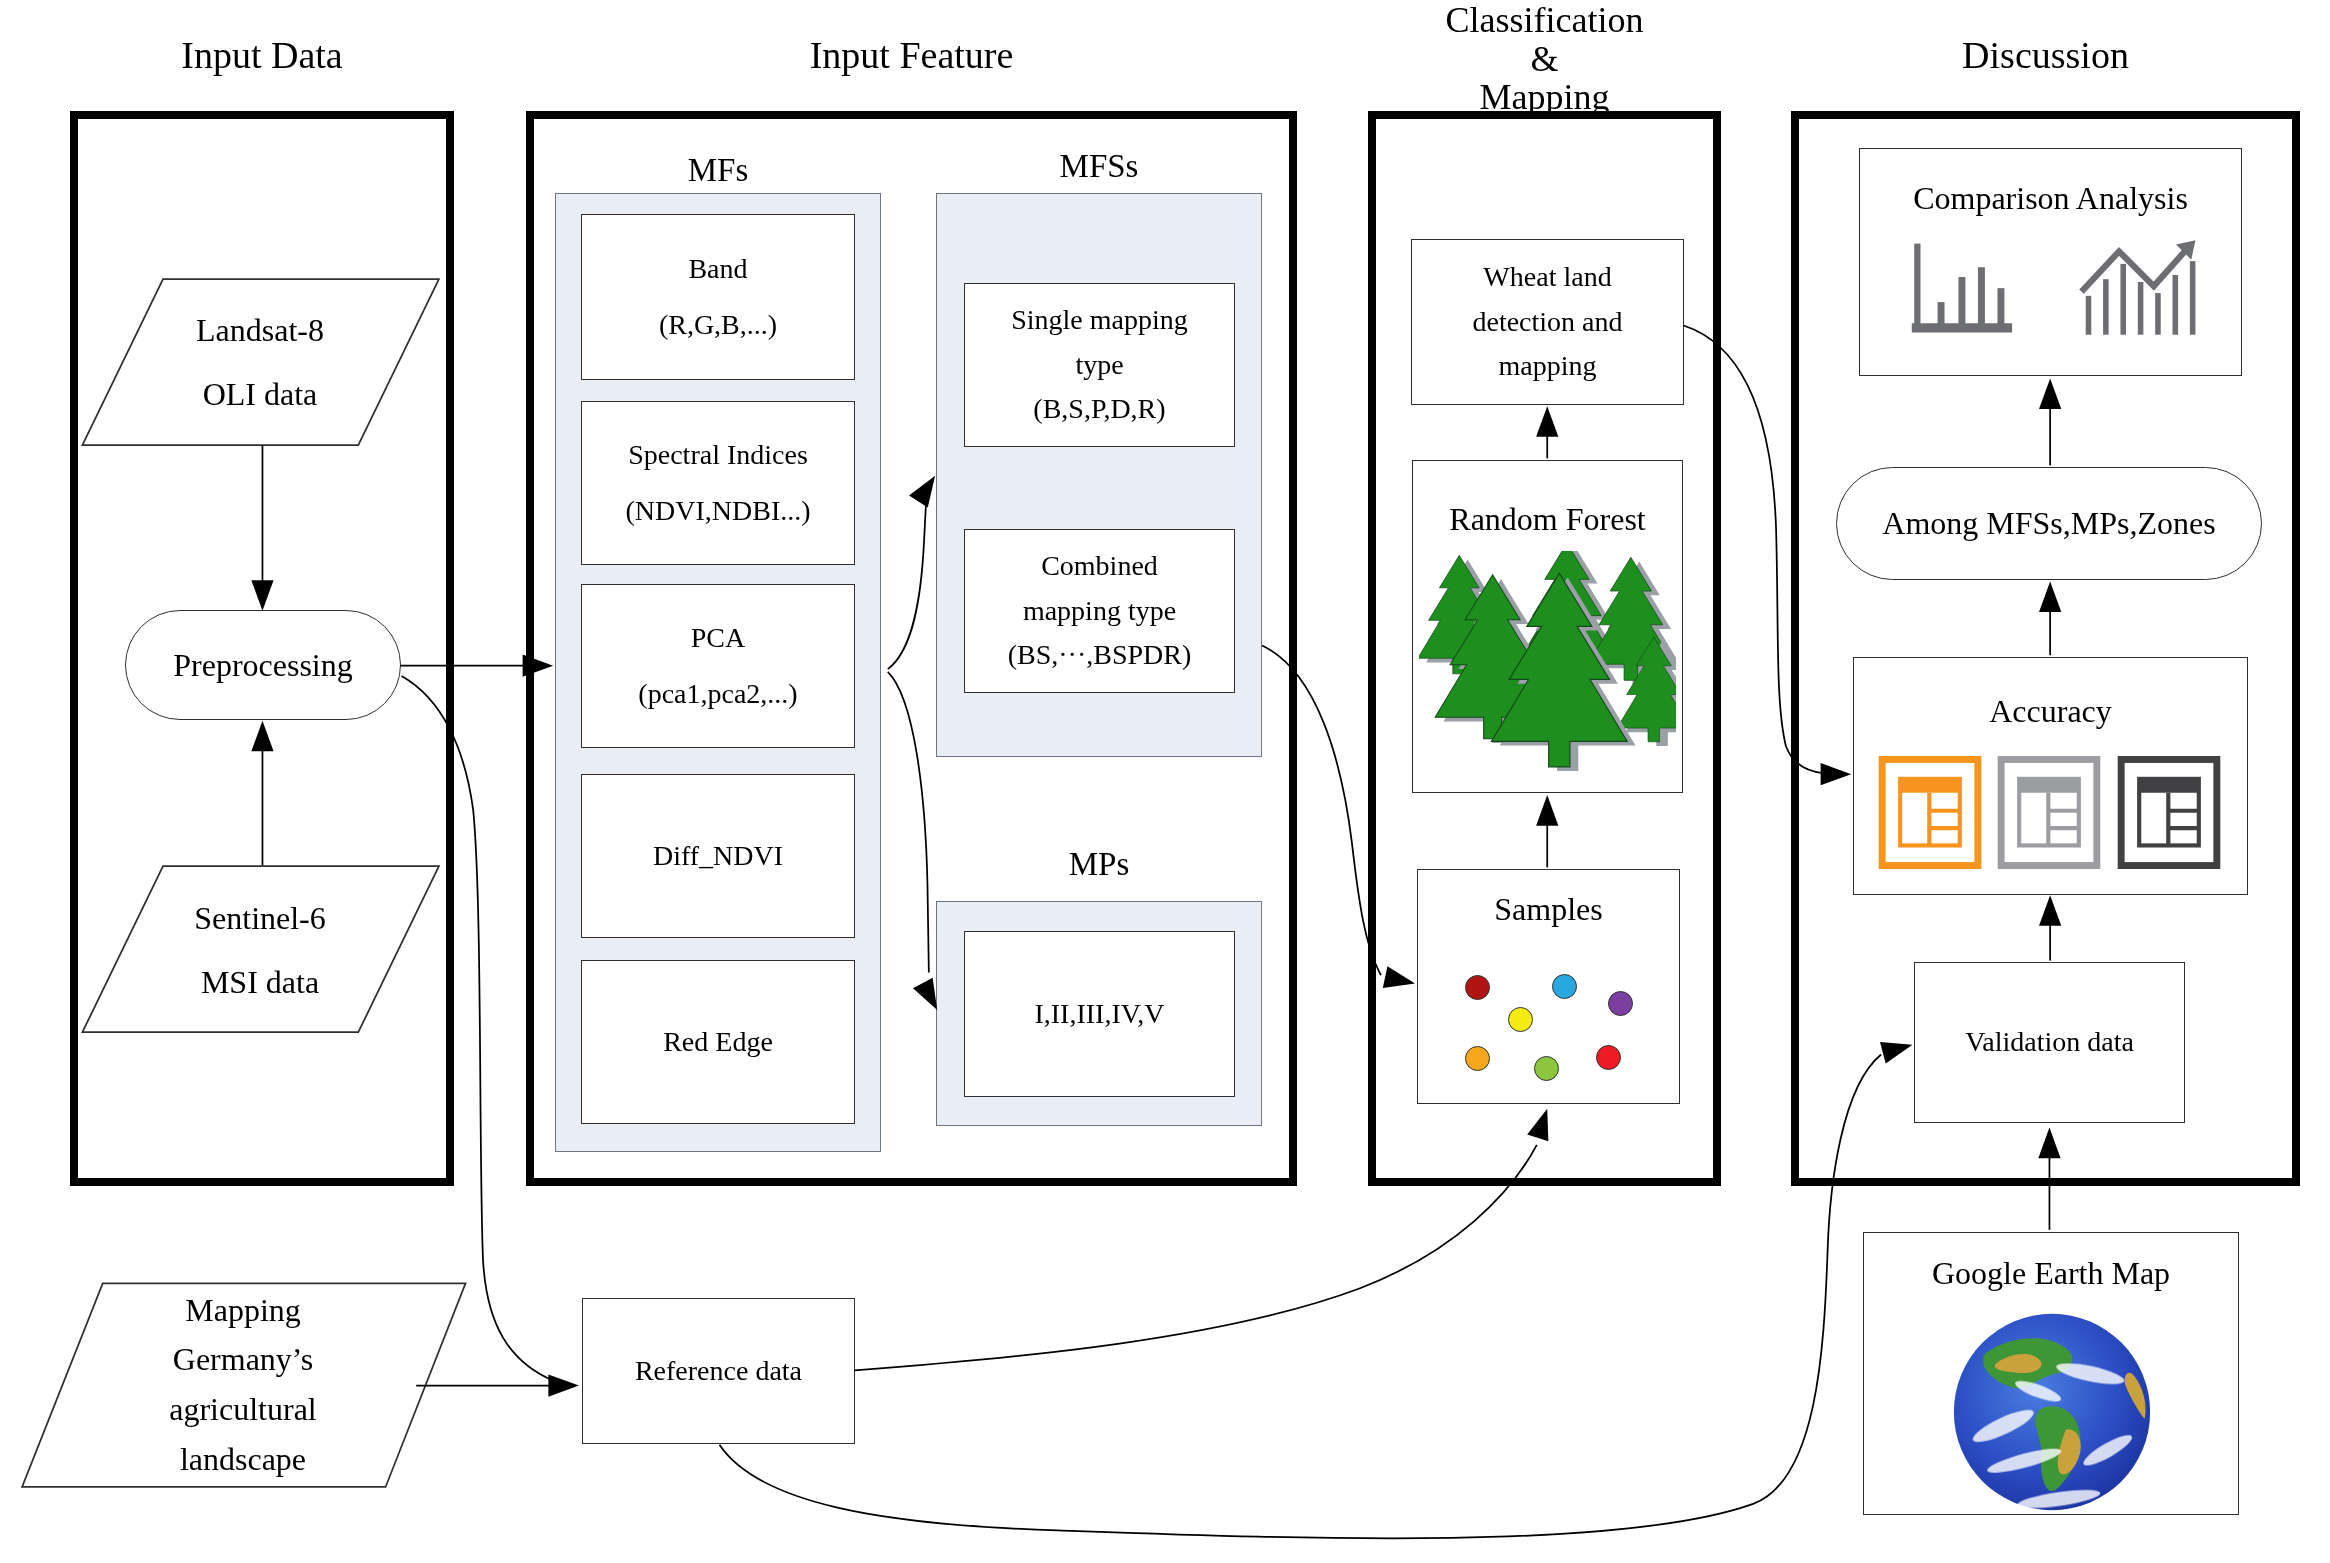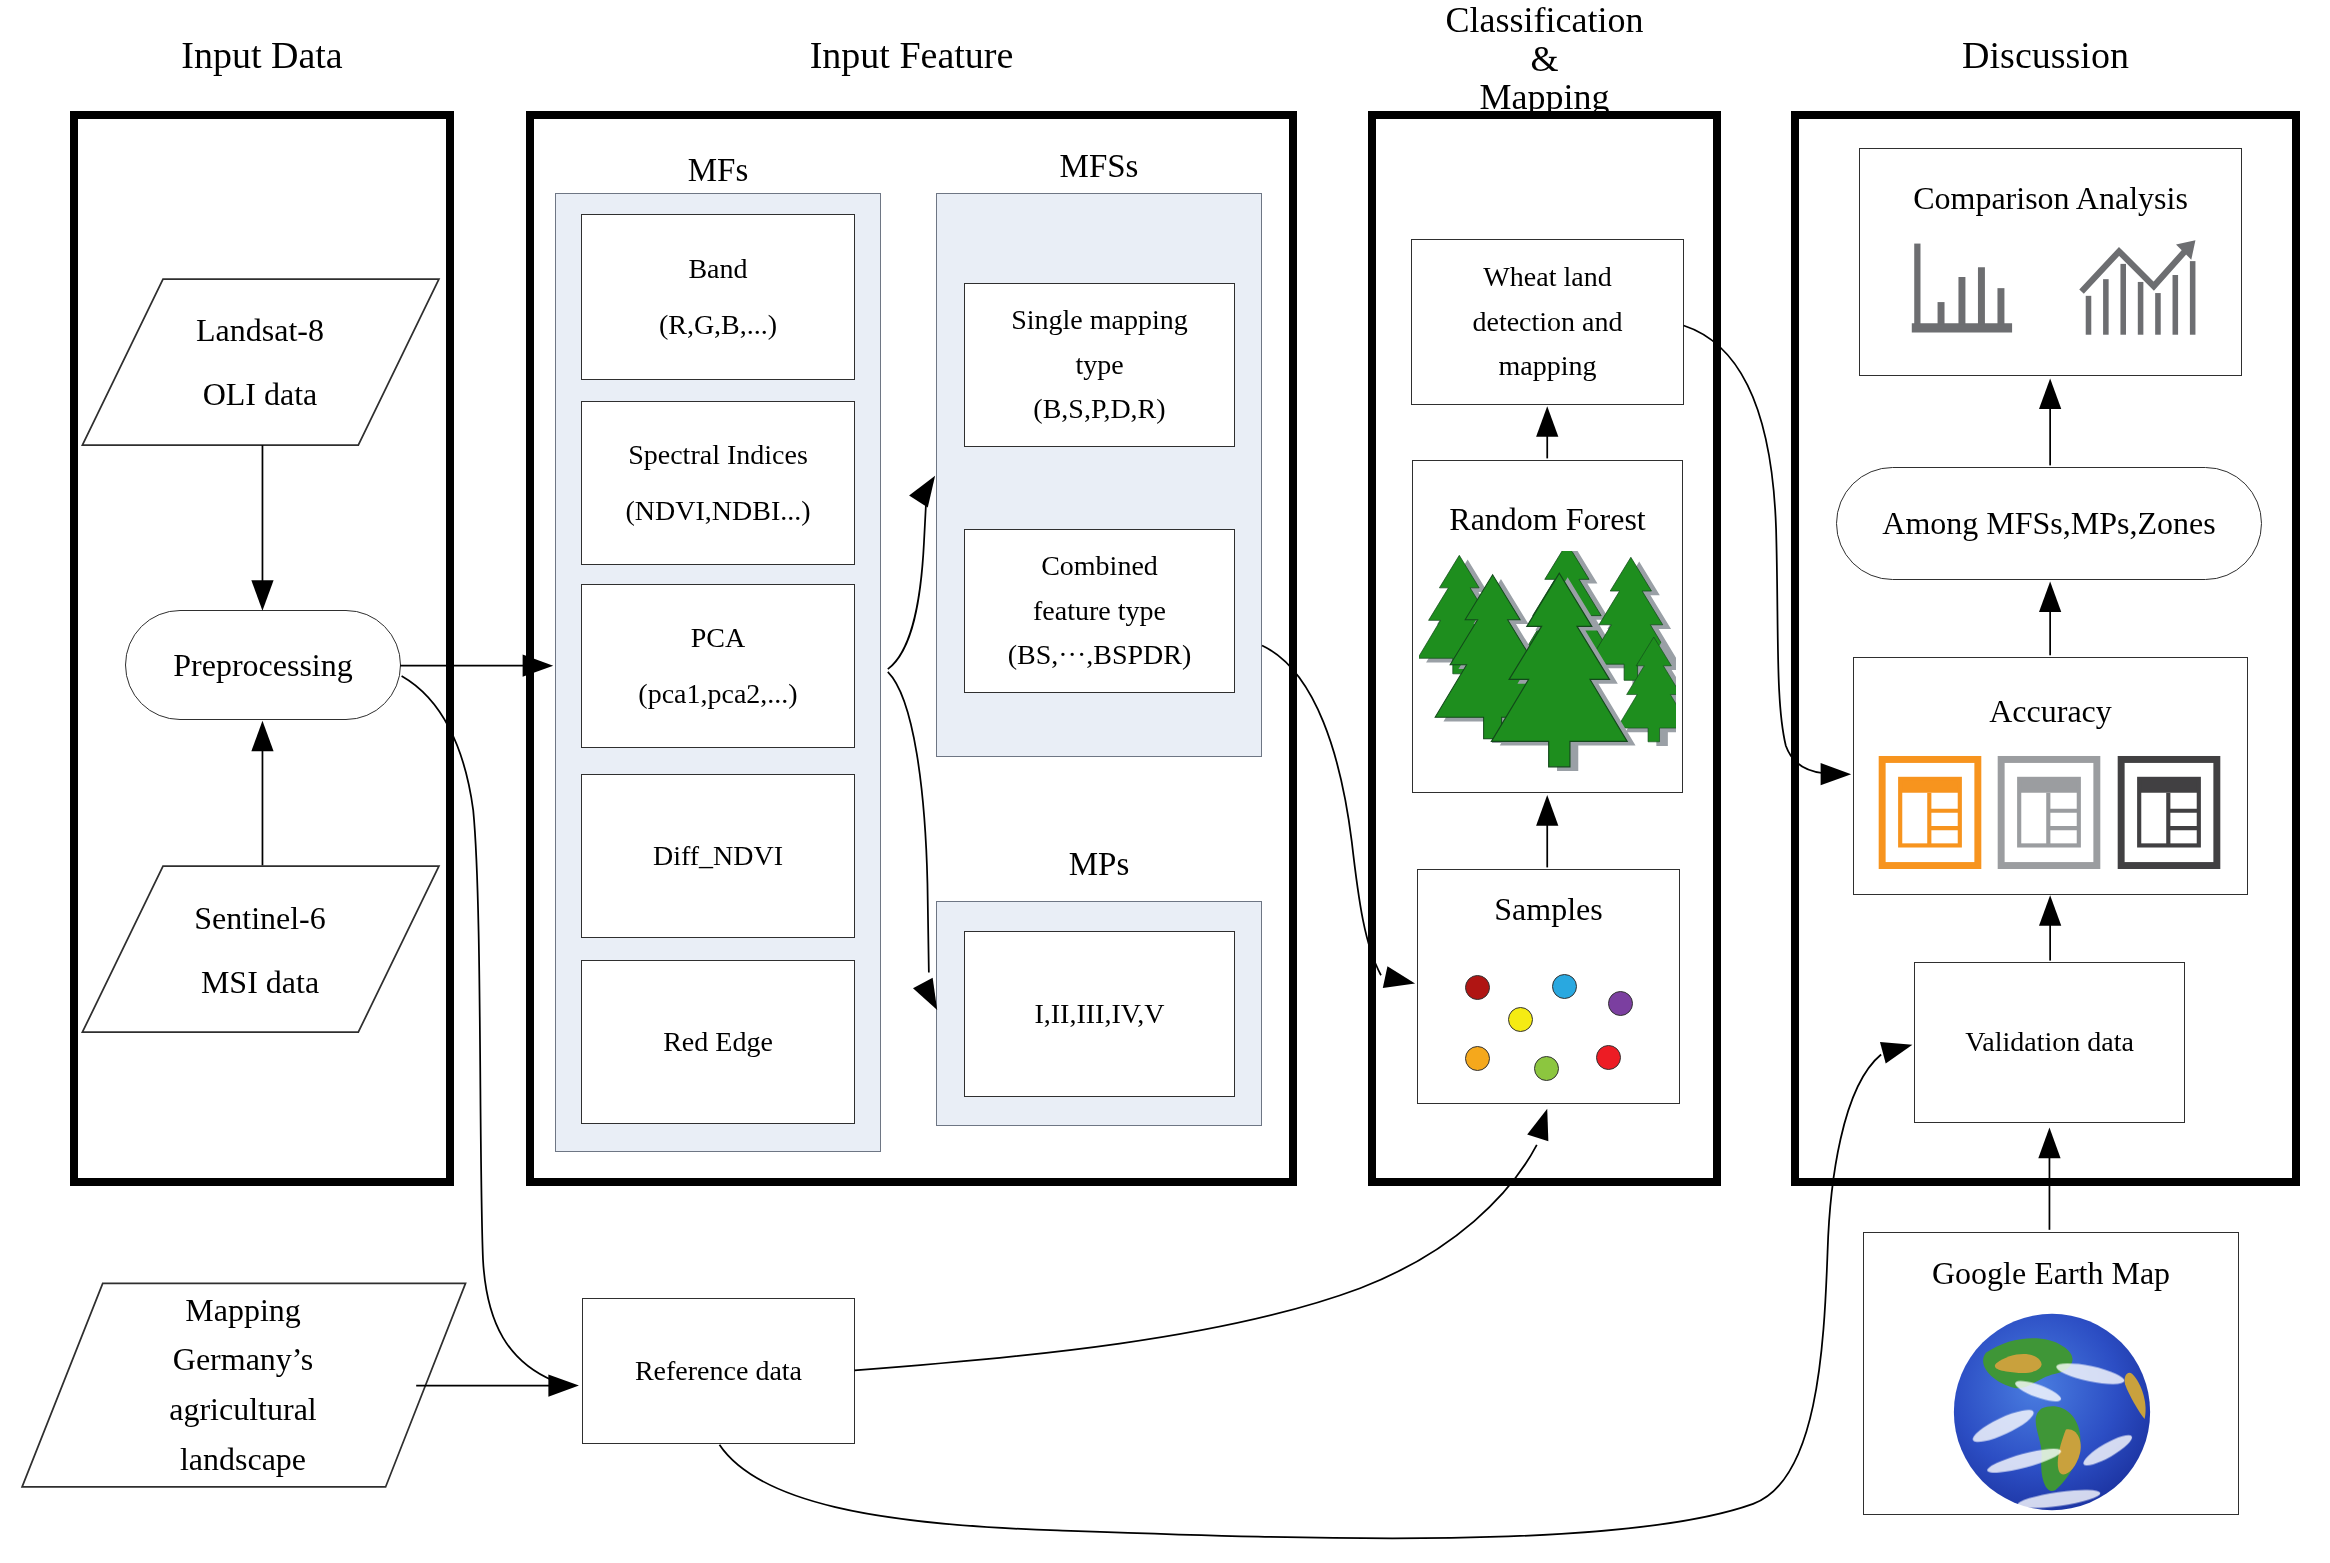--- a/index.html
+++ b/index.html
@@ -77,21 +77,21 @@
 (pca1,pca2,...)</div>
   <div class="abs node" style="left:581px;top:774px;width:274px;height:164px;">Diff_NDVI</div>
   <div class="abs node" style="left:581px;top:960px;width:274px;height:164px;">Red Edge</div>
 
   <div class="abs sub-label" style="left:936px;top:148px;width:326px;">MFSs</div>
   <div class="abs container" style="left:936px;top:193px;width:326px;height:564px;"></div>
   <div class="abs node" style="left:964px;top:283px;width:271px;height:164px;">Single mapping
 type
 (B,S,P,D,R)</div>
   <div class="abs node" style="left:964px;top:529px;width:271px;height:164px;">Combined
-feature type
+mapping type
 (BS,···,BSPDR)</div>
 
   <div class="abs sub-label" style="left:936px;top:846px;width:326px;">MPs</div>
   <div class="abs container" style="left:936px;top:901px;width:326px;height:225px;"></div>
   <div class="abs node" style="left:964px;top:931px;width:271px;height:166px;">I,II,III,IV,V</div>
 
   <div class="abs node" style="left:1411px;top:239px;width:273px;height:166px;">Wheat land
 detection and
 mapping</div>
 

